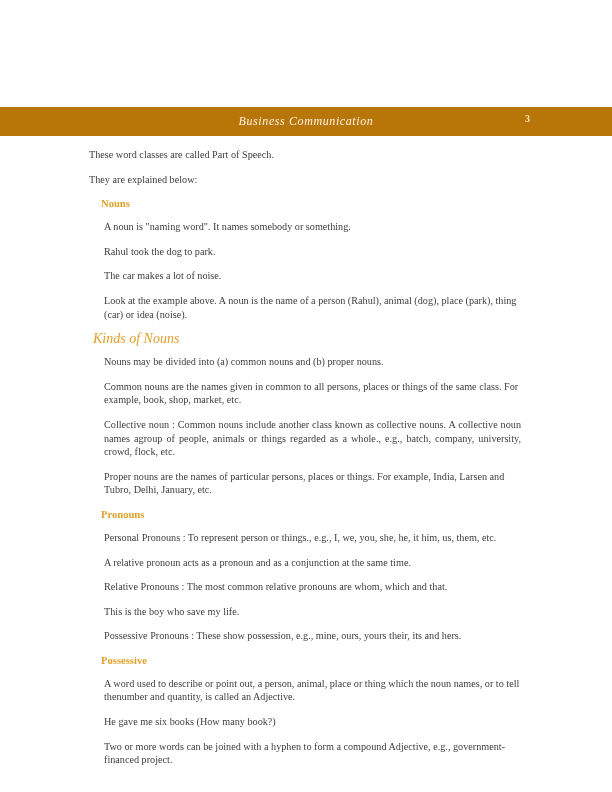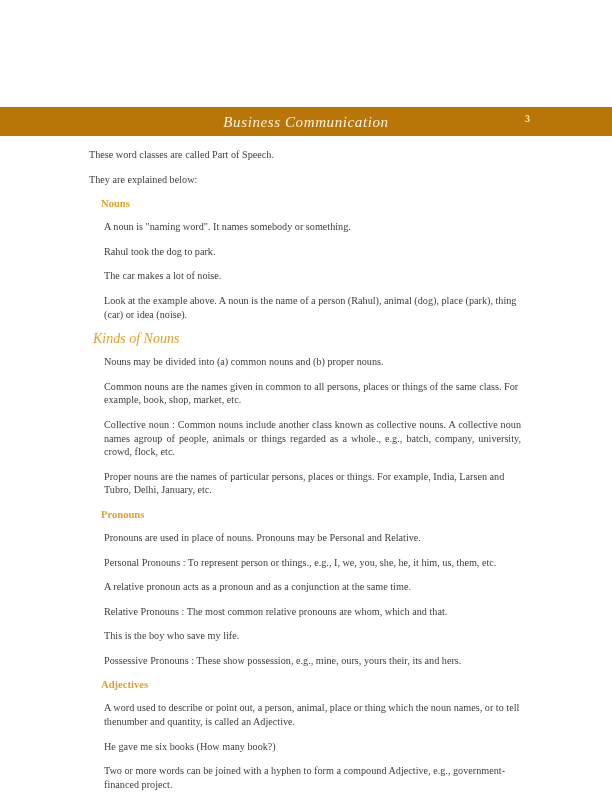--- a/index.html
+++ b/index.html
@@ -26,21 +26,21 @@
     background: #b97608;
     box-sizing: border-box;
   }
   .header-band .band-title {
     position: absolute;
     left: 0;
     right: 0;
     top: 7px;
     text-align: center;
     font-style: italic;
-    font-size: 15px;
+    font-size: 12px;
     letter-spacing: 0.6px;
     color: #fdf3e2;
   }
   .header-band .band-page-number {
     position: absolute;
     right: 82px;
     top: 6px;
     font-weight: bold;
     font-size: 10px;
     color: #ffe9b8;
@@ -123,38 +123,37 @@
   <p class="indent justify">
     <span class="term">Collective noun</span><span> : Common nouns include another class known as collective nouns. A collective noun names agroup of people, animals or things regarded as a whole., e.g., batch, company, university, crowd, flock, etc.</span>
   </p>
 
   <p class="indent">
     <span class="term">Proper nouns</span><span> are the names of particular persons, places or things. For example, India, Larsen and Tubro, Delhi, January, etc.</span>
   </p>
 
   <h2 class="section-heading">Pronouns</h2>
 
-  <p class="indent">Pronouns are used in place of nouns. Pronouns may be Personal and Relative.</p>
 
   <p class="indent">
     <span class="term">Personal Pronouns</span><span> : To represent person or things., e.g., I, we, you, she, he, it him, us, them, etc.</span>
   </p>
 
   <p class="indent">A relative pronoun acts as a pronoun and as a conjunction at the same time.</p>
 
   <p class="indent">
     <span class="term">Relative Pronouns</span><span> : The most common relative pronouns are whom, which and that.</span>
   </p>
   <p class="indent">This is the boy who save my life.</p>
 
   <p class="indent">
     <span class="term">Possessive Pronouns</span><span> : These show possession, e.g., mine, ours, yours their, its and hers.</span>
   </p>
 
-  <h2 class="section-heading">Adjectives</h2>
+  <h2 class="section-heading">Possessive</h2>
 
   <p class="indent">A word used to describe or point out, a person, animal, place or thing which the noun names, or to tell thenumber and quantity, is called an Adjective.</p>
   <p class="indent">He gave me six books (How many book?)</p>
 
   <p class="indent">
     <span>Two or more words can be joined with a hyphen to form a compound Adjective, e.g., </span><span class="term">government-financed project.</span>
   </p>
 
 </div>
 

